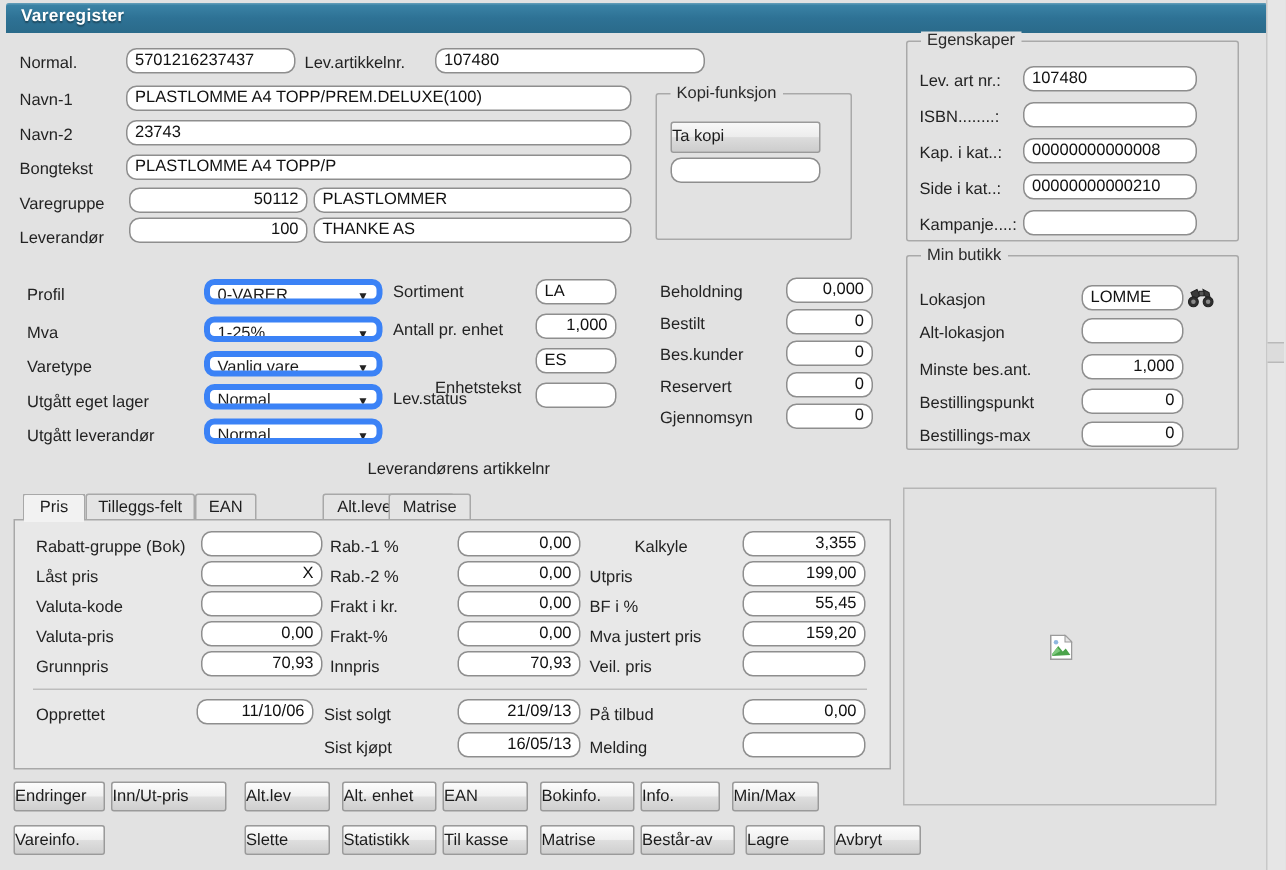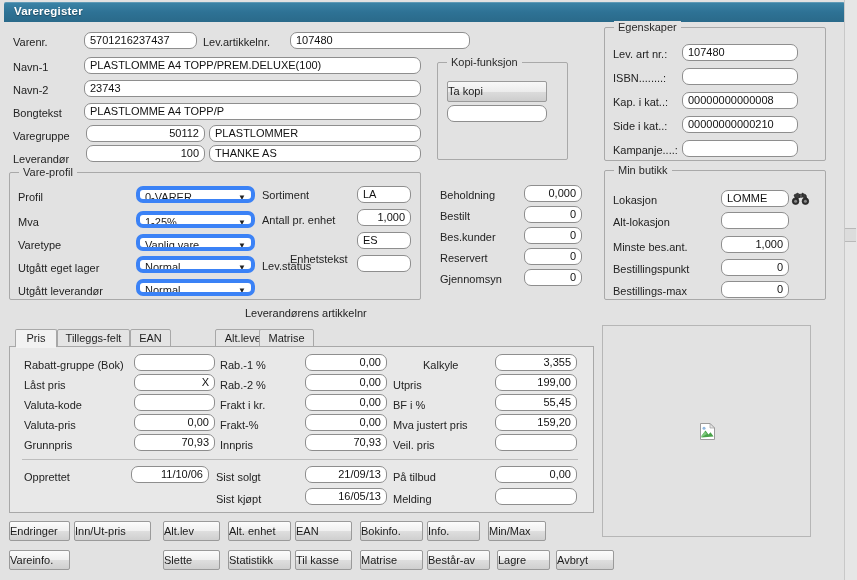--- a/index.html
+++ b/index.html
@@ -186,21 +186,21 @@
 
   <div class="titlebar">
     <div class="tt">Vareregister</div>
   </div>
 
   <div class="right-strip">
     <div class="seg" style="top:228px;height:12px;"></div>
   </div>
 
   <div>
-    <div class="lbl" style="left:13px; top:35px;">Varenr.</div>
+    <div class="lbl" style="left:13px; top:35px;">Normal.</div>
     <div class="fld" style="left:84px; top:32px; width:113px;">5701216237437</div>
 
     <div class="lbl" style="left:203px; top:35px;">Lev.artikkelnr.</div>
     <div class="fld" style="left:290px; top:32px; width:180px;">107480</div>
 
     <div class="lbl" style="left:13px; top:60px;">Navn-1</div>
     <div class="fld" style="left:84px; top:57px; width:337px;">PLASTLOMME A4 TOPP/PREM.DELUXE(100)</div>
 
     <div class="lbl" style="left:13px; top:83px;">Navn-2</div>
     <div class="fld" style="left:84px; top:80px; width:337px;">23743</div>
@@ -210,23 +210,20 @@
 
     <div class="lbl" style="left:13px; top:129px;">Varegruppe</div>
     <div class="fld num" style="left:86px; top:125px; width:119px;">50112</div>
     <div class="fld" style="left:209px; top:125px; width:212px;">PLASTLOMMER</div>
 
     <div class="lbl" style="left:13px; top:152px;">Leverandør</div>
     <div class="fld num" style="left:86px; top:145px; width:119px;">100</div>
     <div class="fld" style="left:209px; top:145px; width:212px;">THANKE AS</div>
   </div>
 
-  <div class="grp" style="left:9px; top:172px; width:412px; height:128px;">
-    <div class="cap">Vare-profil</div>
-  </div>
   <div>
     <div class="lbl" style="left:18px; top:190px;">Profil</div>
     <div class="sel" style="left:136px; top:186px; width:119px;">
       <span>0-VARER</span>
       <span class="arw">▼</span>
     </div>
 
     <div class="lbl" style="left:18px; top:215px;">Mva</div>
     <div class="sel" style="left:136px; top:211px; width:119px;">
       <span>1-25%</span>

